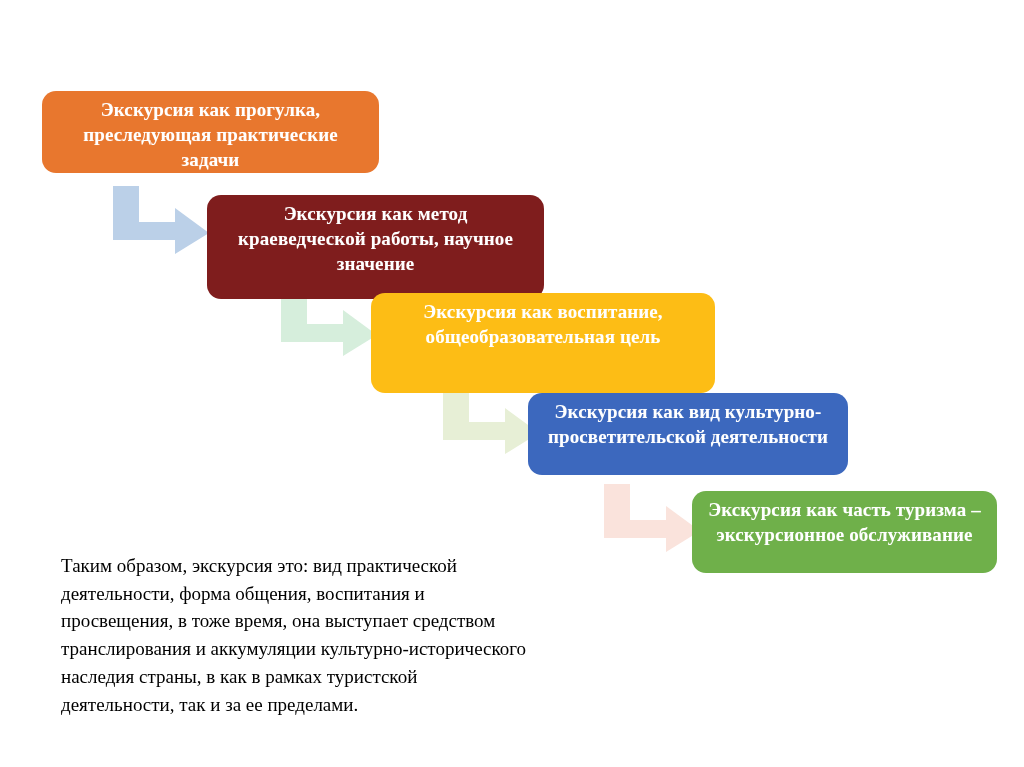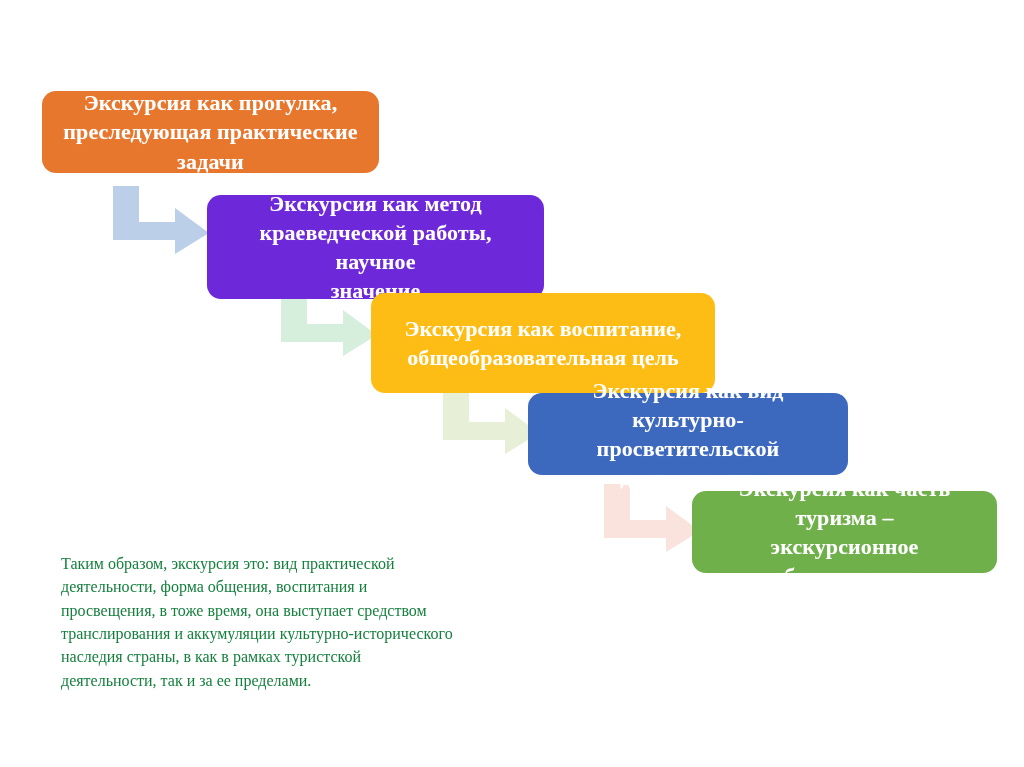--- a/index.html
+++ b/index.html
@@ -23,52 +23,52 @@
     display: block;
   }
   .arrow svg { display: block; }
 
   
   .node {
     position: absolute;
     box-sizing: border-box;
     border-radius: 14px;
     display: flex;
-    align-items: center;
+    align-items: flex-start;
     justify-content: center;
     text-align: center;
     color: #ffffff;
     font-weight: bold;
-    font-size: 22px;
+    font-size: 19px;
     line-height: 1.32;
     letter-spacing: 0.1px;
     padding: 6px 16px;
     text-shadow: 0 0 1px rgba(255,255,255,.25);
   }
   .node .node-label {
     display: block;
     white-space: pre-line;
   }
 
   .node-1 { left: 42px;  top: 91px;  width: 337px; height: 82px; background: #E8772E; }
-  .node-2 { left: 207px; top: 195px; width: 337px; height: 104px; background: #6d28d9; }
+  .node-2 { left: 207px; top: 195px; width: 337px; height: 104px; background: #7f1d1d; }
   .node-3 { left: 371px; top: 293px; width: 344px; height: 100px; background: #FDBD15; }
   .node-4 { left: 528px; top: 393px; width: 320px; height: 82px; background: #3C68BE; }
   .node-5 { left: 692px; top: 491px; width: 305px; height: 82px; background: #6FB04A; }
 
   
   .paragraph {
     position: absolute;
     left: 61px;
     top: 552px;
     width: 520px;
     font-family: "Liberation Serif", "DejaVu Serif", serif;
-    font-size: 16px;
+    font-size: 19px;
     line-height: 1.46;
-    color: #15803d;
+    color: #000000;
     white-space: pre-line;
     text-align: left;
   }
 </style>
 </head>
 <body>
 
 <div id="slide">
 
   <span class="arrow" style="left:113px; top:186px; width:98px; height:68px;">

